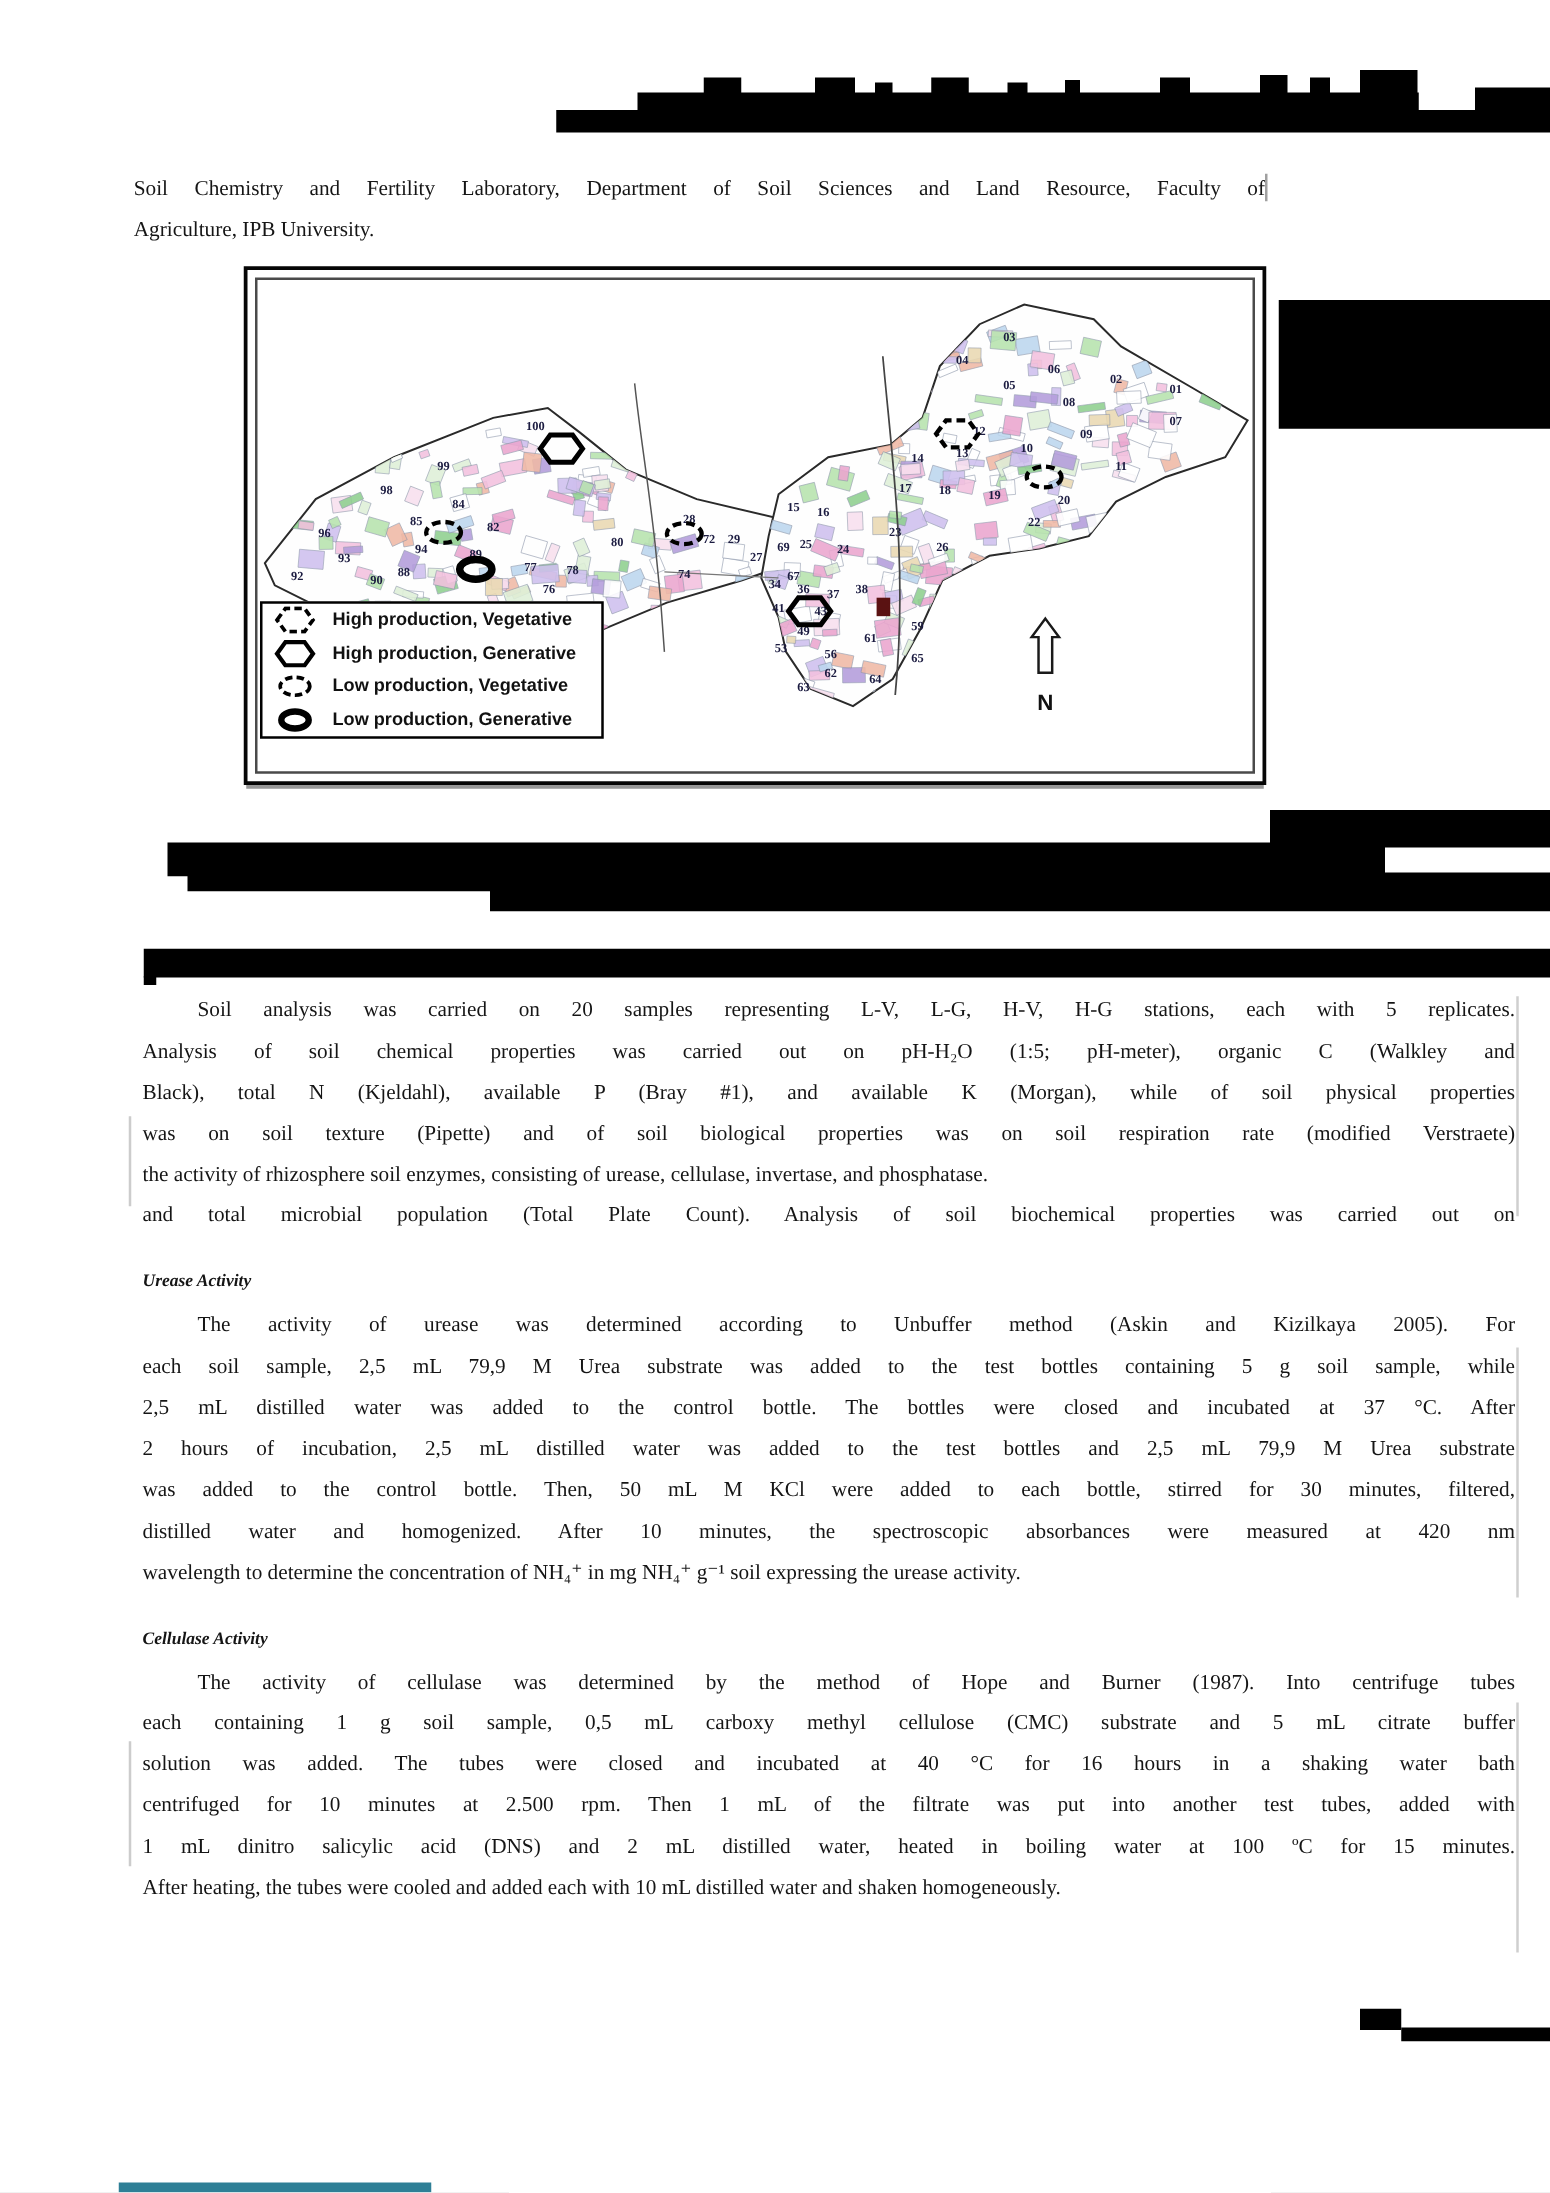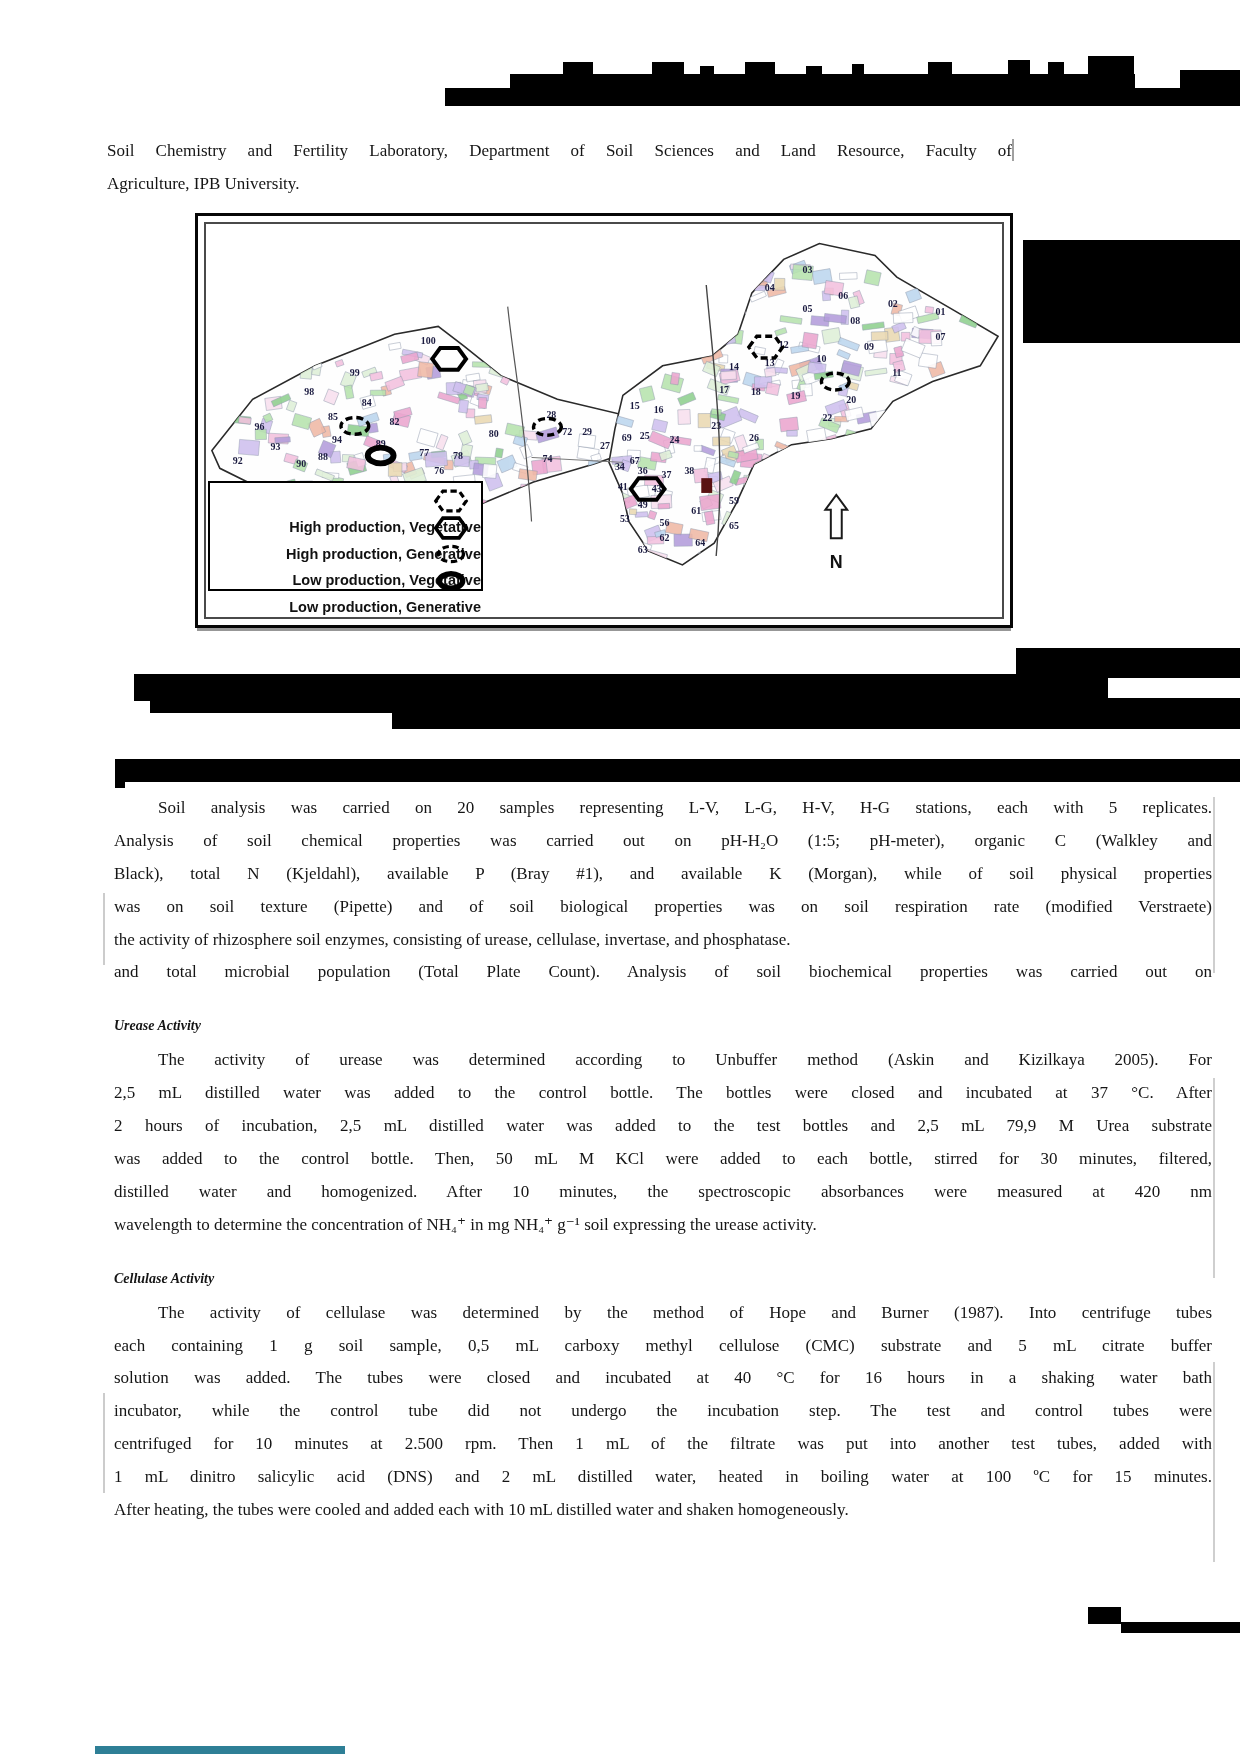--- a/index.html
+++ b/index.html
@@ -19,22 +19,22 @@
   
   #figure{position:absolute;left:195px;top:213px;width:818px;height:415px;background:#fff;
           border:3px solid #060606;box-sizing:border-box;box-shadow:0 5px 0 -2px #979797;}
   #figure-inner{position:absolute;left:6px;top:6px;right:6px;bottom:6px;border:2px solid #4a4a4a;}
   #map-svg{position:absolute;left:0;top:0;width:100%;height:100%;}
   #map-title{position:absolute;left:0;top:31px;width:100%;text-align:center;z-index:3;
              font-family:"Liberation Sans","DejaVu Sans",sans-serif;font-weight:bold;
              font-size:18.5px;line-height:26px;color:#101010;}
   #legend{position:absolute;left:10px;top:265px;width:275px;height:110px;background:#fff;
           border:2px solid #000;box-sizing:border-box;z-index:4;}
-  .leg-row{display:flex;align-items:flex-end;height:26.5px;padding-left:8px;
-           font-family:"Liberation Sans","DejaVu Sans",sans-serif;font-weight:bold;font-size:14.5px;color:#111;flex-direction:column;}
+  .leg-row{display:flex;align-items:center;height:26.5px;padding-left:8px;
+           font-family:"Liberation Sans","DejaVu Sans",sans-serif;font-weight:bold;font-size:14.5px;color:#111;}
   .leg-sym{width:36px;height:22px;margin-right:12px;flex:0 0 36px;}
 </style>
 </head>
 <body>
 
 <div id="page">
 
   <div id="affiliation">
       <div class="jline">Soil Chemistry and Fertility Laboratory, Department of Soil Sciences and Land Resource, Faculty of</div>
       <div class="jline jline-last">Agriculture, IPB University.</div>
@@ -555,27 +555,27 @@
     <div class="mark" style="left: 103px; top: 1393px; width: 2px; height: 100px; background: rgb(204, 204, 204);"></div>
     <div id="body-flow">
       <div class="jline indent">Soil analysis was carried on 20 samples representing L-V, L-G, H-V, H-G stations, each with 5 replicates.</div>
       <div class="jline">Analysis of soil chemical properties was carried out on pH-H₂O (1:5; pH-meter), organic C (Walkley and</div>
       <div class="jline">Black), total N (Kjeldahl), available P (Bray #1), and available K (Morgan), while of soil physical properties</div>
       <div class="jline">was on soil texture (Pipette) and of soil biological properties was on soil respiration rate (modified Verstraete)</div>
       <div class="jline jline-last">the activity of rhizosphere soil enzymes, consisting of urease, cellulase, invertase, and phosphatase.</div>
       <div class="jline">and total microbial population (Total Plate Count). Analysis of soil biochemical properties was carried out on</div>
       <div class="sec-heading">Urease Activity</div>
       <div class="jline indent">The activity of urease was determined according to Unbuffer method (Askin and Kizilkaya 2005). For</div>
+      <div class="jline">each soil sample, 2,5 mL 79,9 M Urea substrate was added to the test bottles containing 5 g soil sample, while</div>
       <div class="jline">2,5 mL distilled water was added to the control bottle. The bottles were closed and incubated at 37 °C. After</div>
       <div class="jline">2 hours of incubation, 2,5 mL distilled water was added to the test bottles and 2,5 mL 79,9 M Urea substrate</div>
       <div class="jline">was added to the control bottle. Then, 50 mL M KCl were added to each bottle, stirred for 30 minutes, filtered,</div>
       <div class="jline">distilled water and homogenized. After 10 minutes, the spectroscopic absorbances were measured at 420 nm</div>
       <div class="jline jline-last">wavelength to determine the concentration of NH₄⁺ in mg NH₄⁺ g⁻¹ soil expressing the urease activity.</div>
       <div class="sec-heading">Cellulase Activity</div>
       <div class="jline indent">The activity of cellulase was determined by the method of Hope and Burner (1987). Into centrifuge tubes</div>
       <div class="jline">each containing 1 g soil sample, 0,5 mL carboxy methyl cellulose (CMC) substrate and 5 mL citrate buffer</div>
       <div class="jline">solution was added. The tubes were closed and incubated at 40 °C for 16 hours in a shaking water bath</div>
-      <div class="jline">incubator, while the control tube did not undergo the incubation step. The test and control tubes were</div>
       <div class="jline">centrifuged for 10 minutes at 2.500 rpm. Then 1 mL of the filtrate was put into another test tubes, added with</div>
       <div class="jline">1 mL dinitro salicylic acid (DNS) and 2 mL distilled water, heated in boiling water at 100 ºC for 15 minutes.</div>
       <div class="jline jline-last">After heating, the tubes were cooled and added each with 10 mL distilled water and shaken homogeneously.</div>
     </div>
   </div>
 
 </body></html>

